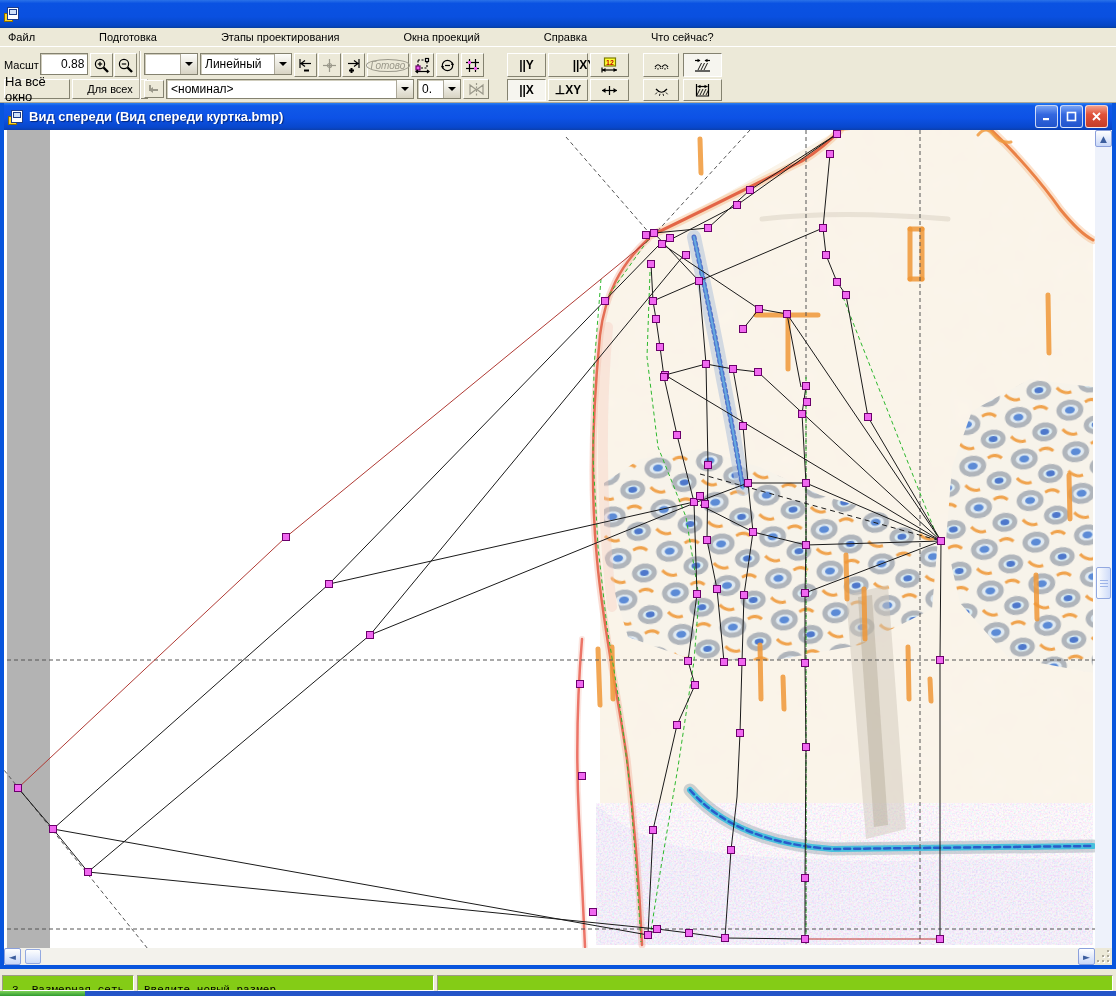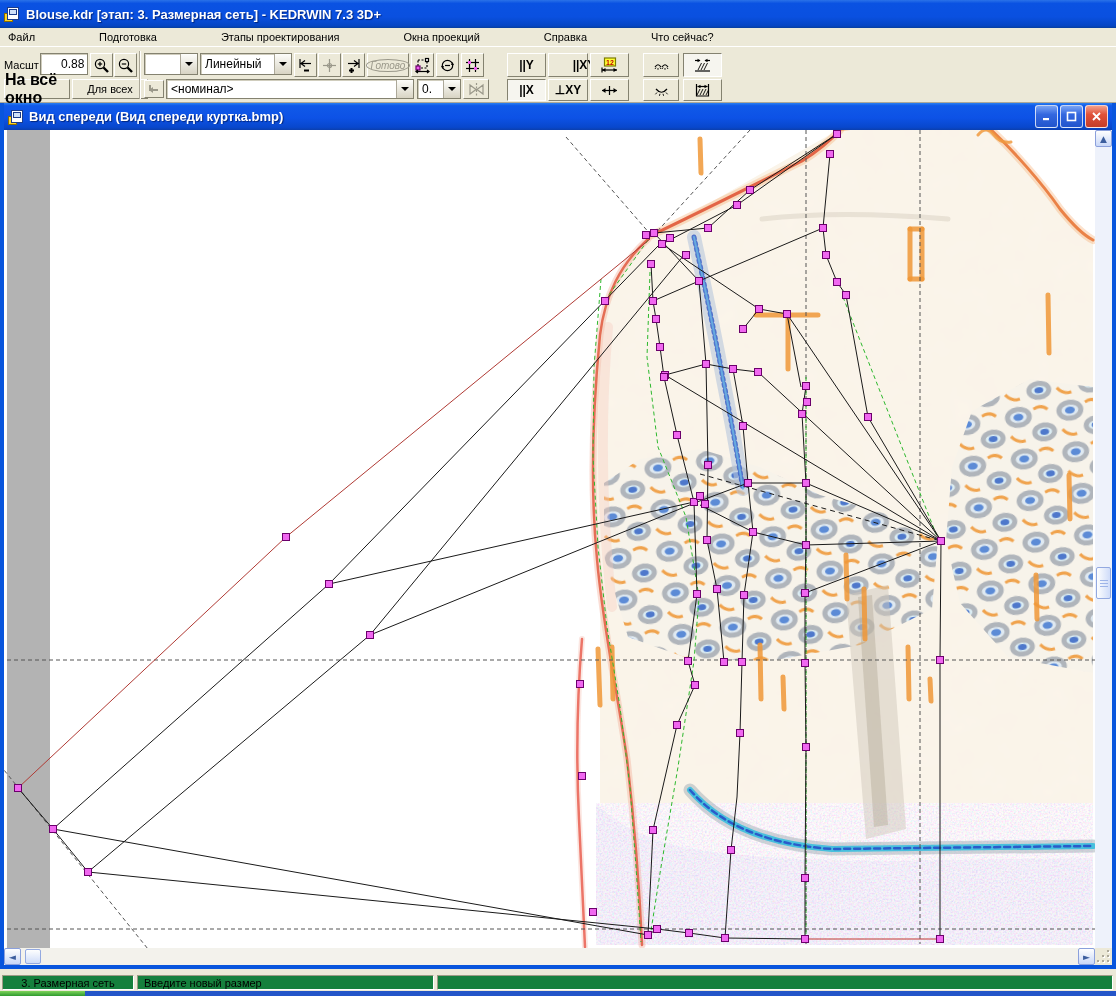--- a/index.html
+++ b/index.html
@@ -59,41 +59,40 @@
   .sthumb{position:absolute;border:1px solid #93a9e0;border-radius:2px;
     background:linear-gradient(90deg,#fdfefe,#cfdcf9);box-sizing:border-box;}
   #vthumb{left:1px;top:437px;width:15px;height:32px;}
   #hthumb{left:21px;top:1px;width:16px;height:15px;background:linear-gradient(180deg,#fdfefe,#cfdcf9);}
   .grip{position:absolute;left:3px;top:50%;width:8px;height:1px;}
   #corner{position:absolute;right:0;top:845px;width:17px;height:17px;background:#ece9d8;}
   #corner i{position:absolute;width:2px;height:2px;background:#aca899;box-shadow:1px 1px 0 #fff;}
   
   #statusbar{position:absolute;left:0;top:972px;width:1116px;height:19px;background:#ece9d8;}
   .sfield{position:absolute;top:3px;height:15px;line-height:14px;box-sizing:border-box;
-    border:1px solid;border-color:#9d9b85 #fff #fff #9d9b85;padding:0 6px;font-size:11px;background:#15803d;white-space:nowrap;overflow:hidden;}
+    border:1px solid;border-color:#9d9b85 #fff #fff #9d9b85;padding:7px 6px;font-size:11px;background:#84cc16;white-space:nowrap;overflow:hidden;font-family:Liberation Mono, monospace;}
   #sf1{left:2px;width:132px;text-align:center;}
   #sf2{left:137px;width:297px;}
   #sf3{left:437px;width:676px;}
   #bottomstrip{position:absolute;left:0;top:991px;width:1116px;height:5px;background:#2455c8;}
   #bottomstrip .green{position:absolute;left:0;top:0;width:85px;height:5px;
     background:linear-gradient(180deg,#7fd45a,#2f9a2f);}
 </style>
 </head>
 <body>
 
 <div id="app">
   <div id="titlebar">
     <span class="appicon">
       <svg width="16" height="16" viewBox="0 0 16 16">
         <rect x="0.5" y="7.5" width="8" height="8" fill="#ffd428" stroke="#8a6d00"></rect>
         <rect x="3.5" y="1.5" width="11" height="12" fill="#fff" stroke="#1b3c8c"></rect>
         <rect x="5.5" y="3.5" width="7" height="5" fill="#cfe0f8" stroke="#1b3c8c"></rect>
       </svg>
     </span>
-    <span class="ttext">Blouse.kdr [этап: 3. Размерная сеть] - KEDRWIN 7.3 3D+</span>
   </div>
 
   <div id="menubar">
       <span class="menu-item">Файл</span>
       <span class="menu-item">Подготовка</span>
       <span class="menu-item">Этапы проектирования</span>
       <span class="menu-item">Окна проекций</span>
       <span class="menu-item">Справка</span>
       <span class="menu-item">Что сейчас?</span>
     </div>
@@ -109,21 +108,21 @@
           <line x1="7" y1="4.8" x2="7" y2="9.2"></line>
         </svg>
       </div>
       <div class="tb tb-btn" style="left: 114px; top: 6px; width: 23px; height: 24px;">
         <svg width="17" height="17" viewBox="0 0 17 17" fill="none" stroke="#000" stroke-width="1.2">
           <circle cx="7" cy="7" r="4.6"></circle>
           <line x1="10.5" y1="10.5" x2="15" y2="15" stroke-width="2.4"></line>
           <line x1="4.8" y1="7" x2="9.2" y2="7"></line>
         </svg>
       </div>
-      <div class="tb tb-btn plain" style="font-weight: bold; font-size: 16px; left: 4px; top: 32px; width: 66px; height: 20px;">На всё окно</div>
+      <div class="tb tb-btn plain" style="font-weight: normal; font-size: 13px; left: 4px; top: 32px; width: 66px; height: 20px;">На всё окно</div>
       <div class="tb tb-btn plain" style="font-weight: normal; font-size: 11px; left: 72px; top: 32px; width: 76px; height: 20px;">Для всех</div>
       <div class="tb tb-sep" style="left: 139px; top: 4px; width: 2px; height: 48px;"></div>
       <div class="tb tb-combo" style="left: 144px; top: 6px; width: 54px; height: 22px;">
         <span class="combo-text"></span>
         <span class="combo-btn"></span>
       </div>
       <div class="tb tb-combo" style="left: 200px; top: 6px; width: 92px; height: 22px;">
         <span class="combo-text">Линейный</span>
         <span class="combo-btn"></span>
       </div>

